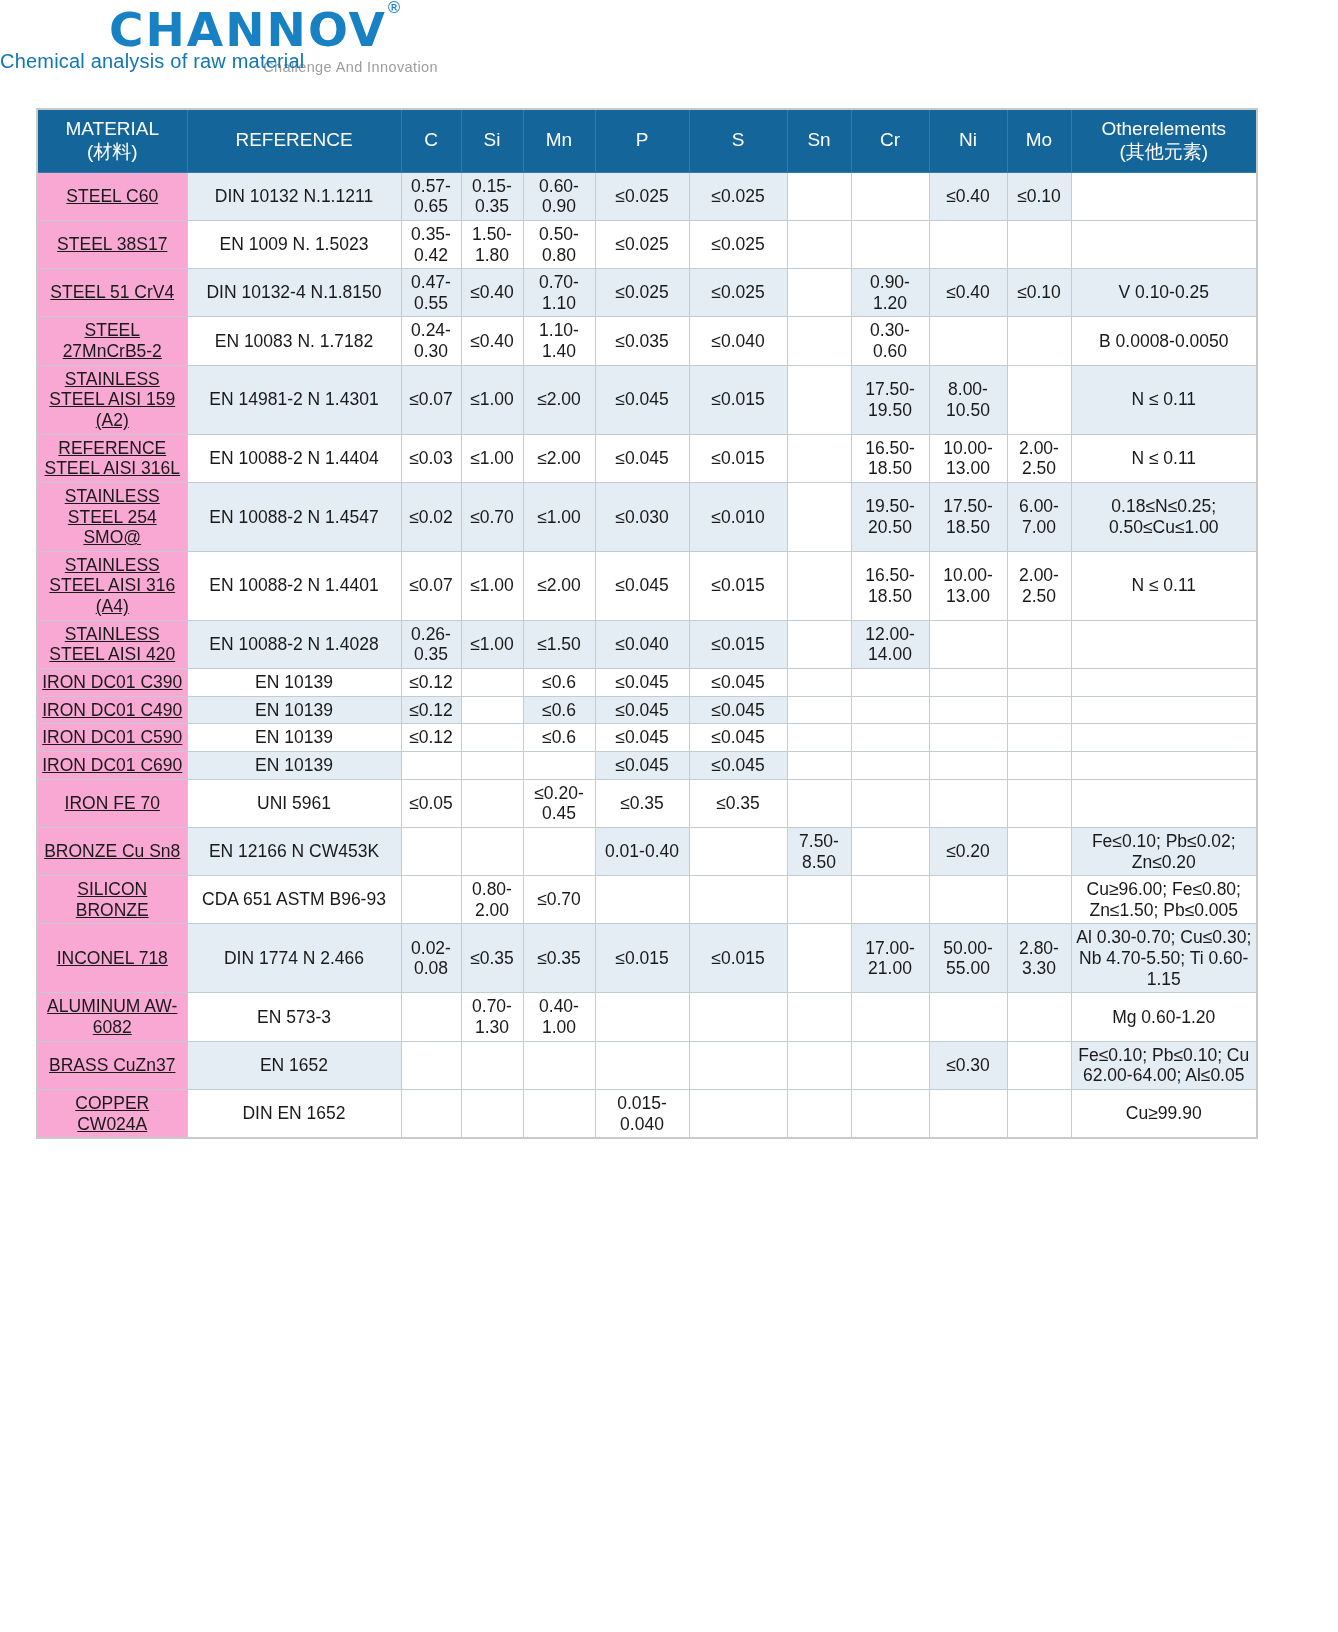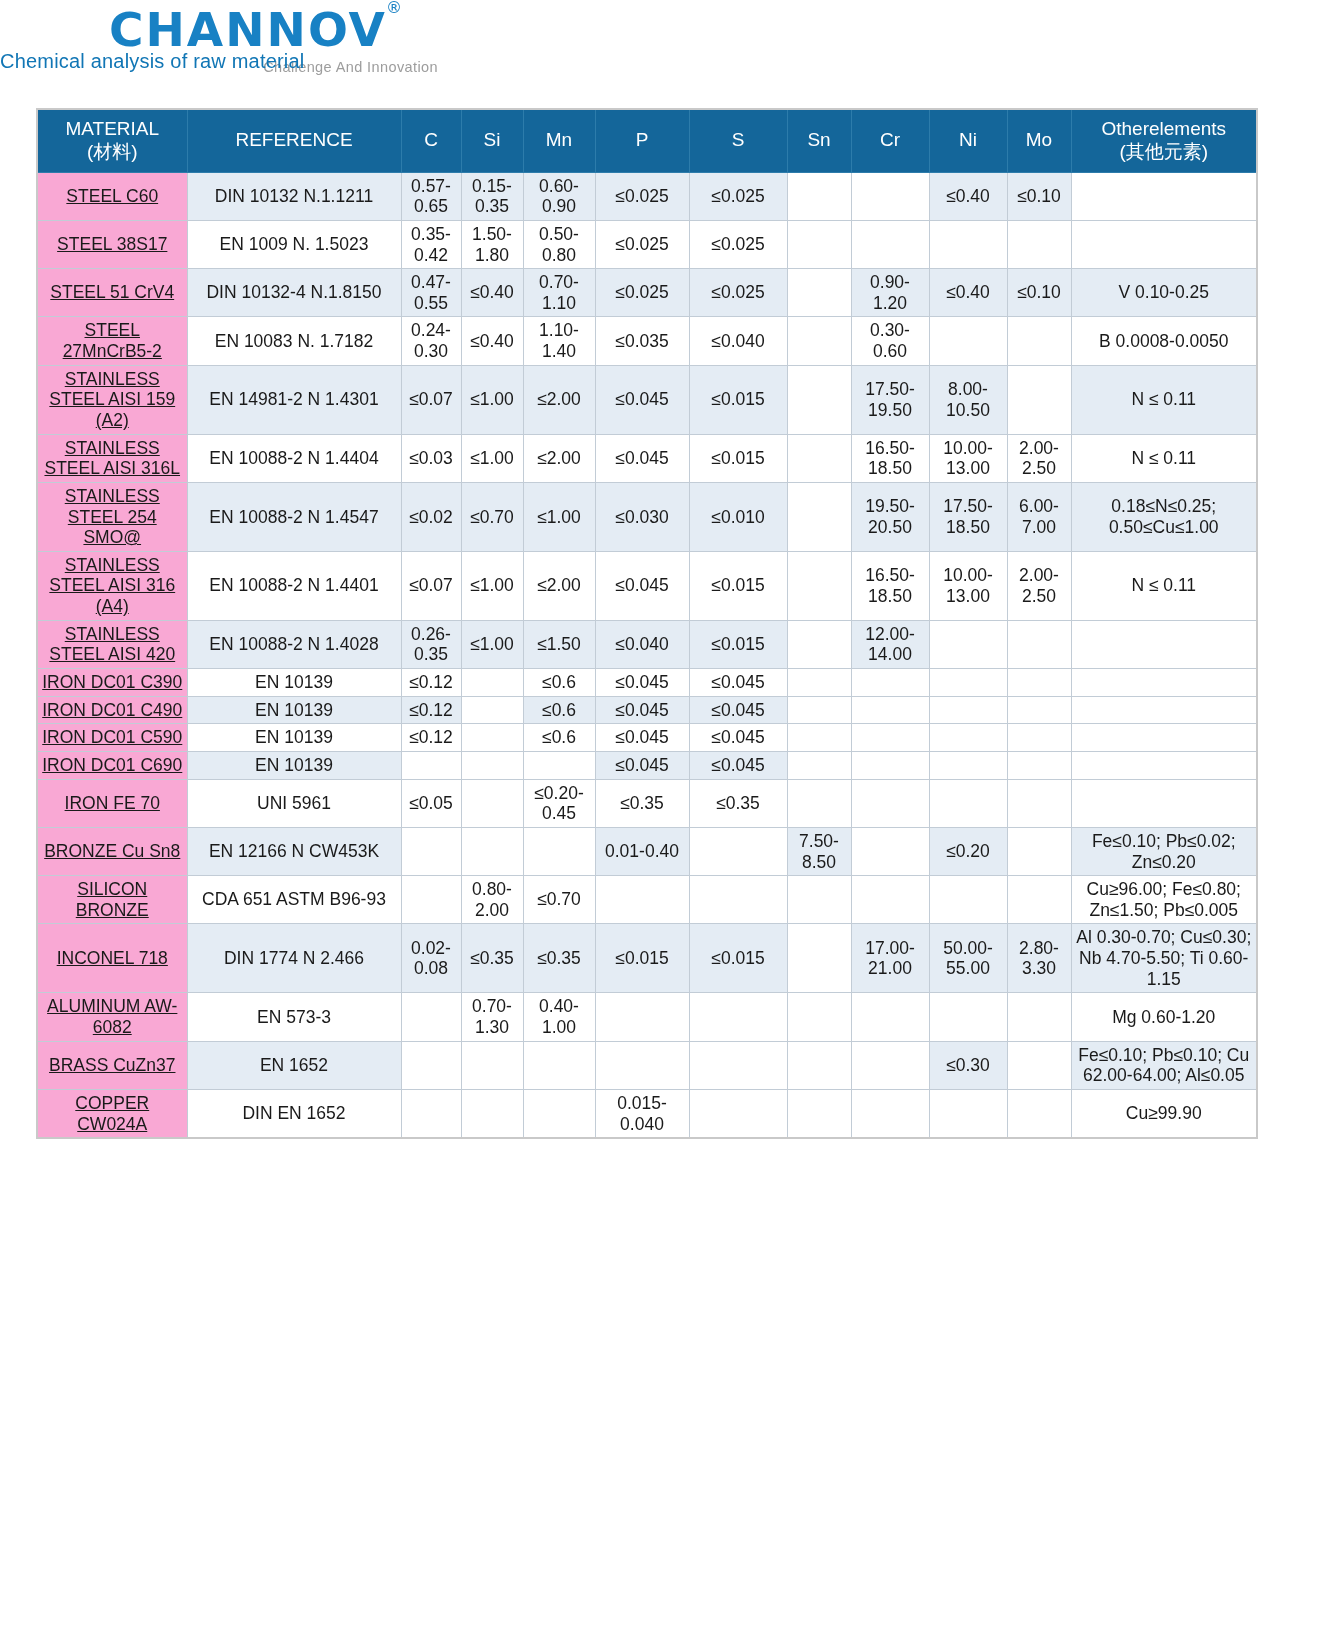--- a/index.html
+++ b/index.html
@@ -193,21 +193,21 @@
             <td class="shade">≤2.00</td>
             <td class="shade">≤0.045</td>
             <td class="shade">≤0.015</td>
             <td class="plain"></td>
             <td class="shade">17.50-19.50</td>
             <td class="shade">8.00-10.50</td>
             <td class="plain"></td>
             <td class="shade">N ≤ 0.11</td>
           </tr>
           <tr>
-            <td class="material">STAINLESS STEEL AISI 316L</td>
+            <td class="material">REFERENCE STEEL AISI 316L</td>
             <td class="ref plain">EN 10088-2 N 1.4404</td>
             <td class="plain">≤0.03</td>
             <td class="plain">≤1.00</td>
             <td class="plain">≤2.00</td>
             <td class="plain">≤0.045</td>
             <td class="plain">≤0.015</td>
             <td class="plain"></td>
             <td class="plain">16.50-18.50</td>
             <td class="plain">10.00-13.00</td>
             <td class="plain">2.00-2.50</td>

